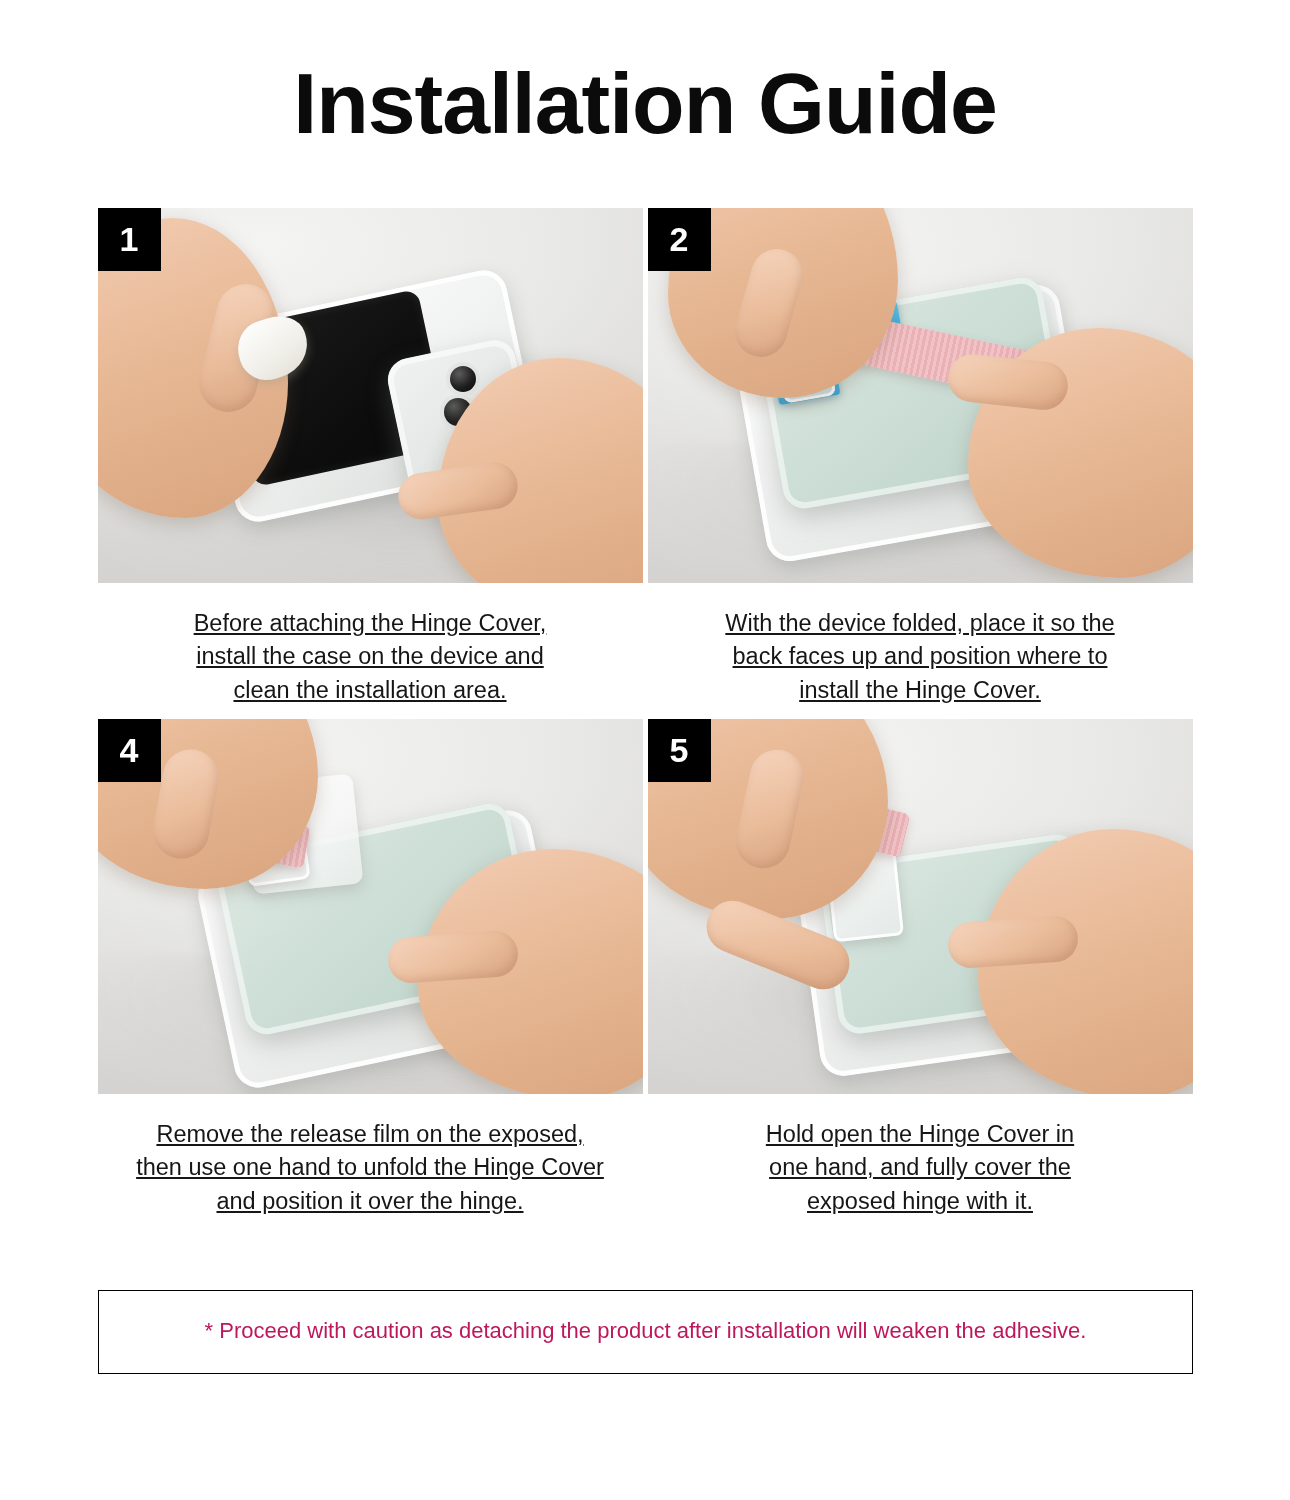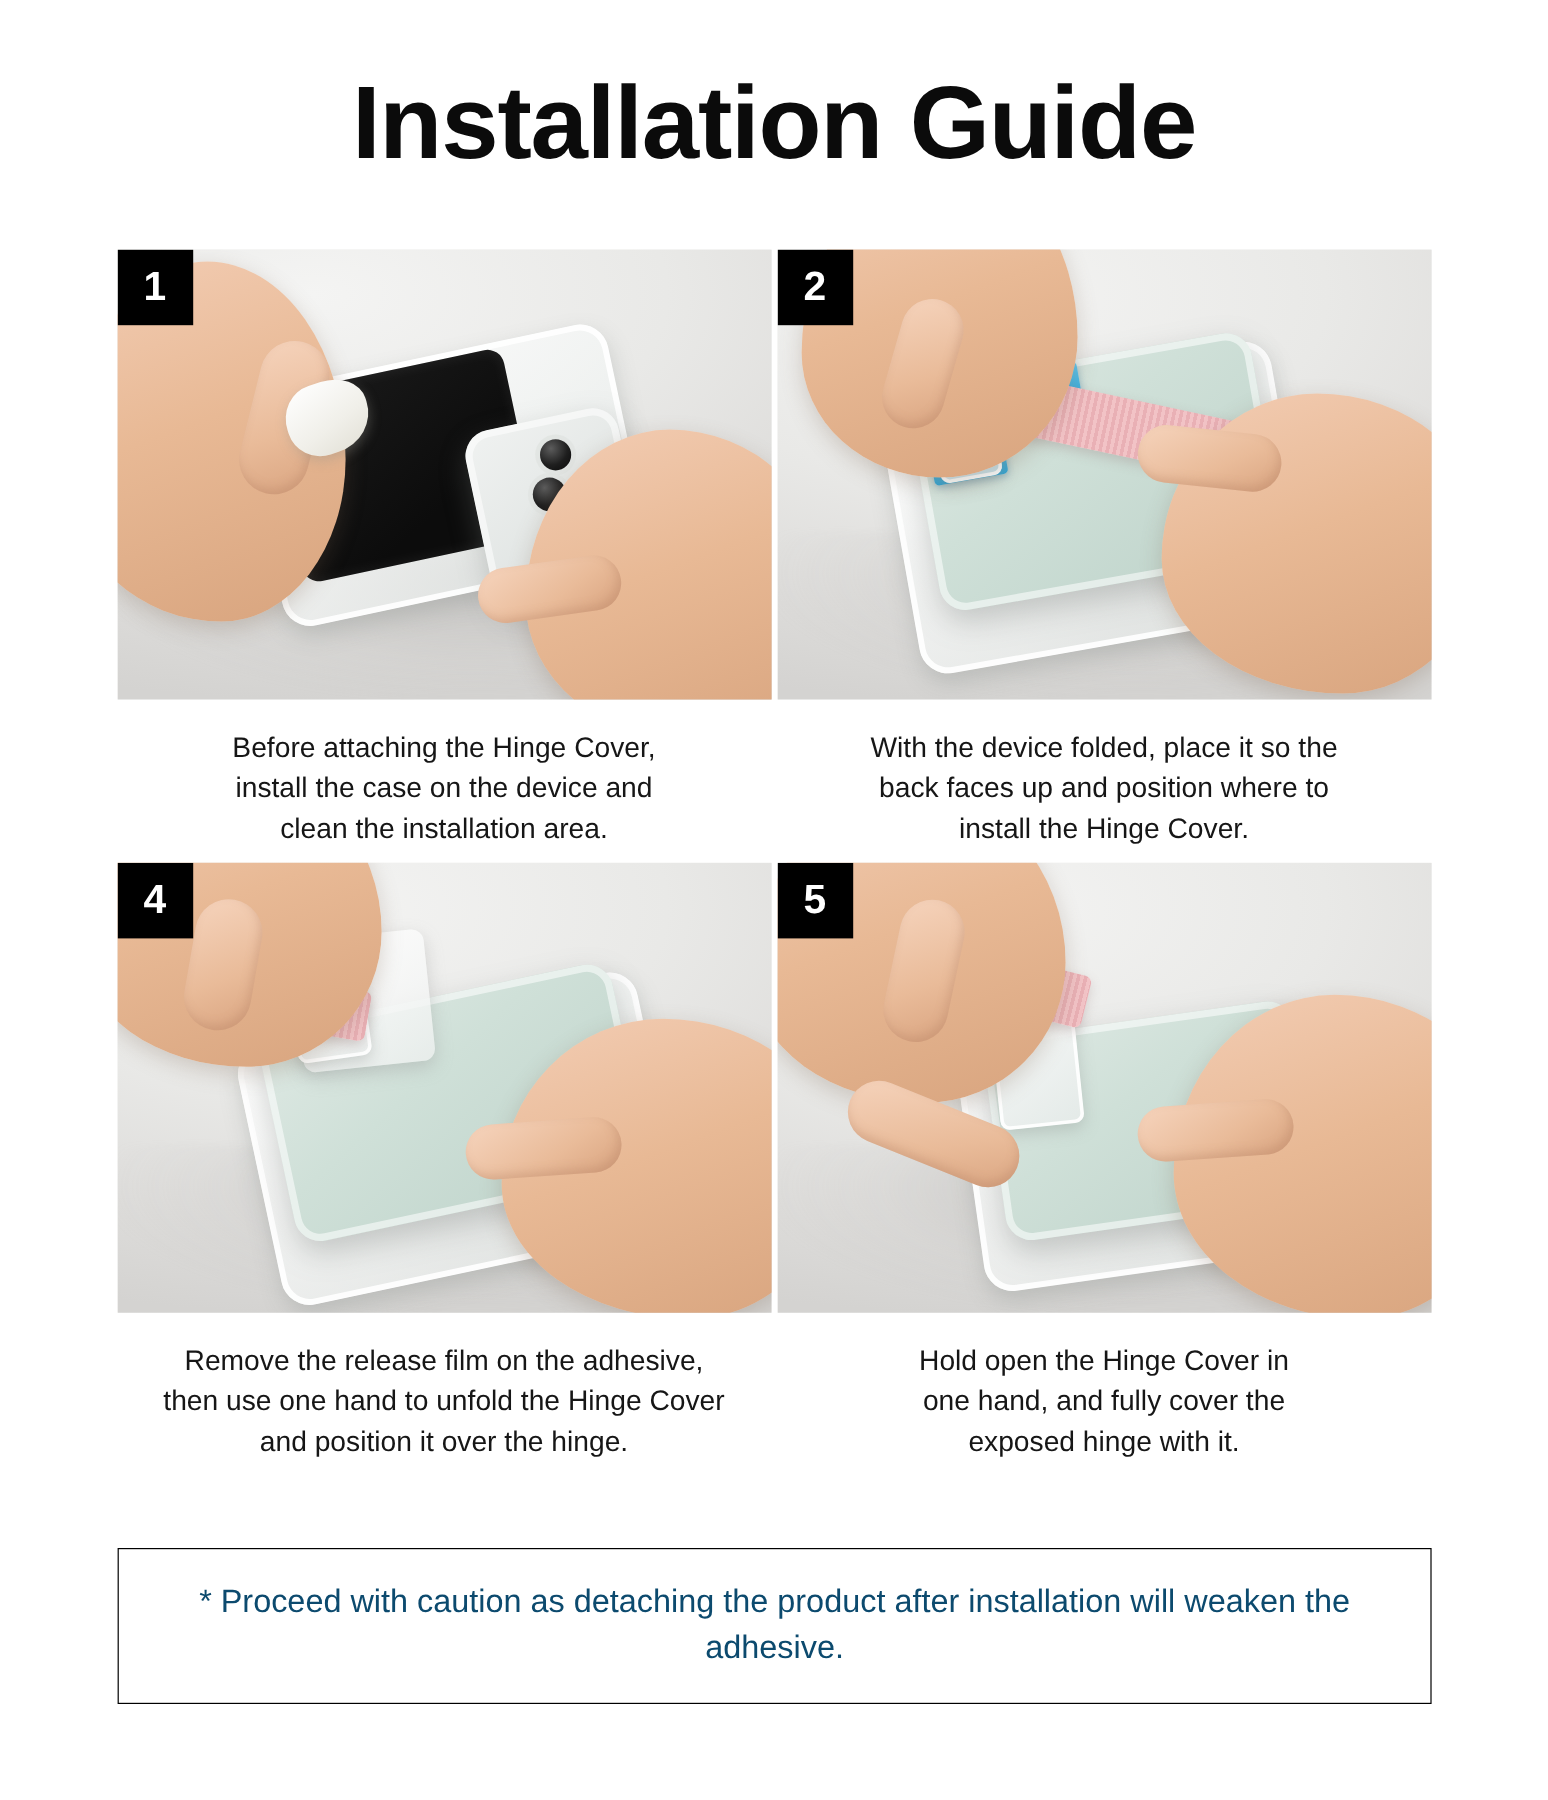--- a/index.html
+++ b/index.html
@@ -82,35 +82,36 @@
   }
   .caption {
     text-align: center;
     font-size: 23.5px;
     line-height: 1.42;
     padding: 24px 18px 12px 18px;
     color: #161616;
     white-space: pre-line;
     min-height: 118px;
     box-sizing: border-box;
+    text-decoration: underline;
   }
   .note-box {
     position: absolute;
     left: 98px;
     top: 1290px;
     width: 1095px;
     box-sizing: border-box;
     border: 1.5px solid #000000;
     padding: 24px 20px 26px 20px;
     text-align: center;
   }
   .note-line {
-    font-size: 27px;
+    font-size: 22px;
     line-height: 1.45;
-    color: #0c4a6e;
+    color: #be185d;
   }
 
   
   .scene { position: absolute; inset: 0; }
 
   .hand {
     position: absolute;
     background: linear-gradient(160deg, #f3cdb4 0%, #e8b995 45%, #d8a47e 100%);
     border-radius: 48% 52% 44% 56% / 55% 48% 52% 45%;
     box-shadow: 0 6px 18px rgba(120,95,75,0.25);
@@ -244,21 +245,21 @@
           <div class="film" style="left:150px; top:60px; width:110px; height:110px; transform: rotate(-6deg);"></div>
           <div class="hinge-cover" style="left:145px; top:78px; width:62px; height:86px; transform: rotate(-8deg);"></div>
           <div class="strap" style="left:30px; top:92px; width:180px; height:42px; transform: rotate(10deg);"></div>
           <div class="hand" style="left:320px; top:130px; width:280px; height:250px;"></div>
           <div class="finger" style="left:290px; top:215px; width:130px; height:46px; transform: rotate(-4deg);"></div>
           <div class="hand" style="left:-30px; top:-80px; width:250px; height:250px; border-radius:50% 50% 45% 55% / 60% 55% 45% 40%;"></div>
           <div class="finger" style="left:60px; top:30px; width:56px; height:110px; transform: rotate(10deg);"></div>
         </div>
         <div class="badge">4</div>
       </div>
-      <div class="caption">Remove the release film on the adhesive,
+      <div class="caption">Remove the release film on the exposed,
 then use one hand to unfold the Hinge Cover
 and position it over the hinge.</div>
     </div>
 
     <div class="step">
       <div class="photo">
         <div class="bg"></div>
         <div class="table-shadow"></div>
         <div class="scene">
           <div class="case-edge" style="left:160px; top:140px; width:300px; height:200px; transform: rotate(-8deg);"></div>

